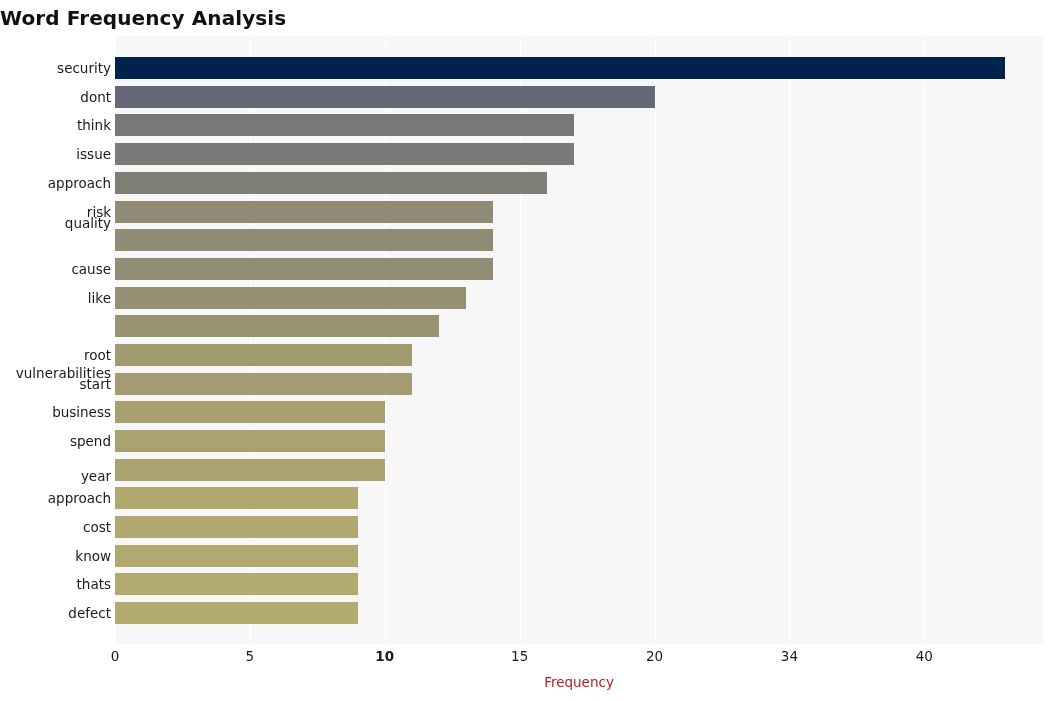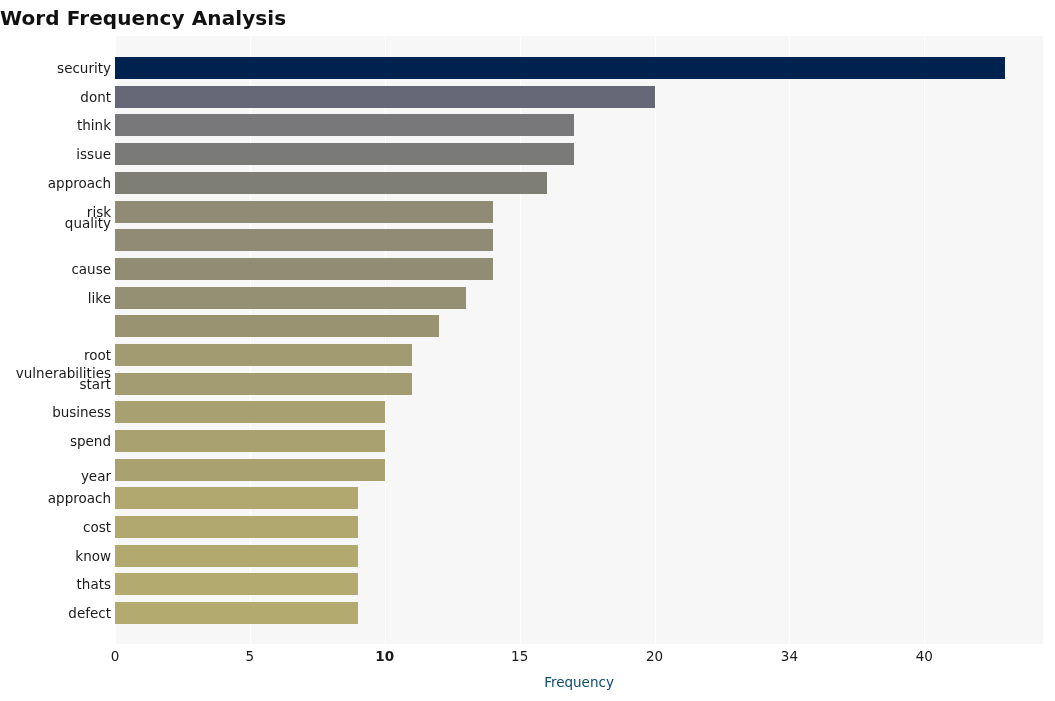--- a/index.html
+++ b/index.html
@@ -109,21 +109,21 @@
   }
 
   
   #xaxis-title {
     position: absolute;
     left: 115px;
     top: 674px;
     width: 928px;
     text-align: center;
     font-size: 13.5px;
-    color: #0c4a6e;
+    color: #b91c1c;
   }
 </style>
 </head>
 <body>
 
 <div id="figure">
 
   <div id="chart-title">Word Frequency Analysis</div>
 
   <div id="plot-area">

